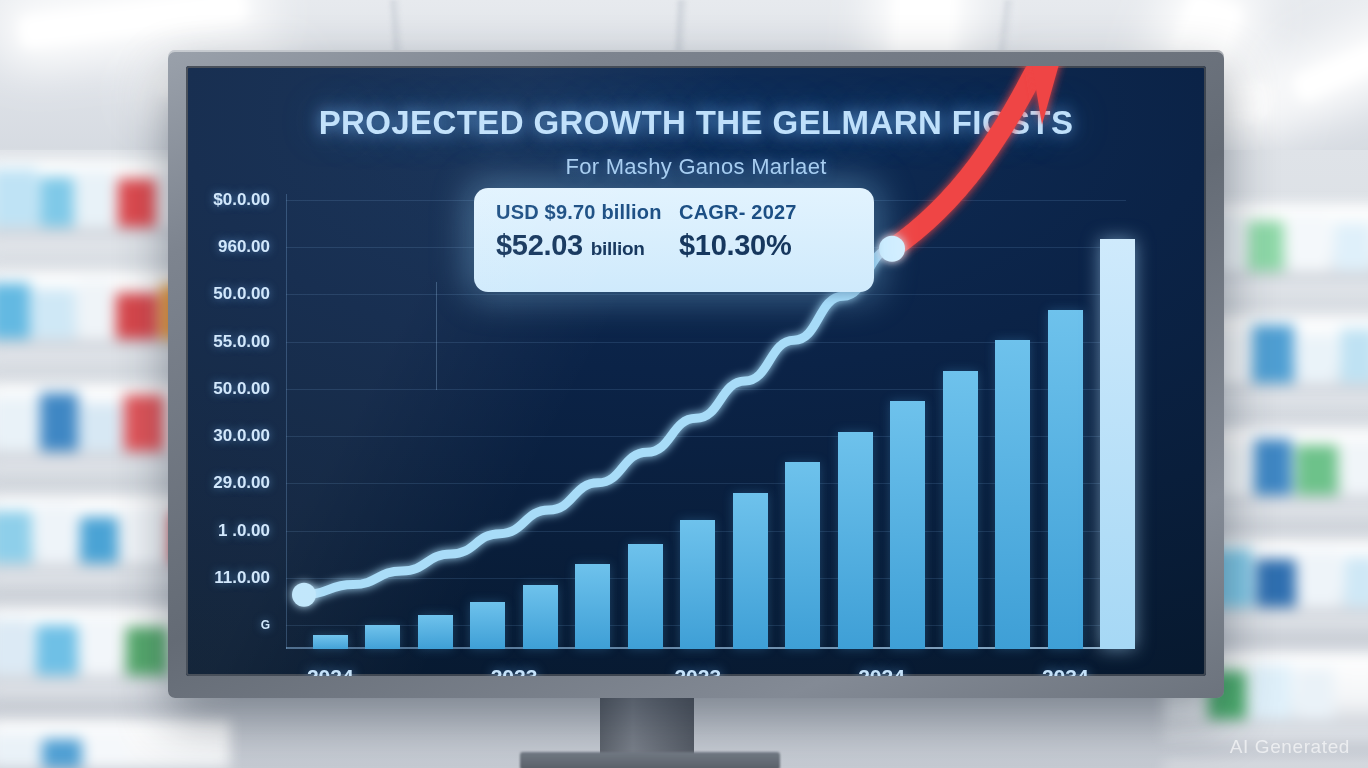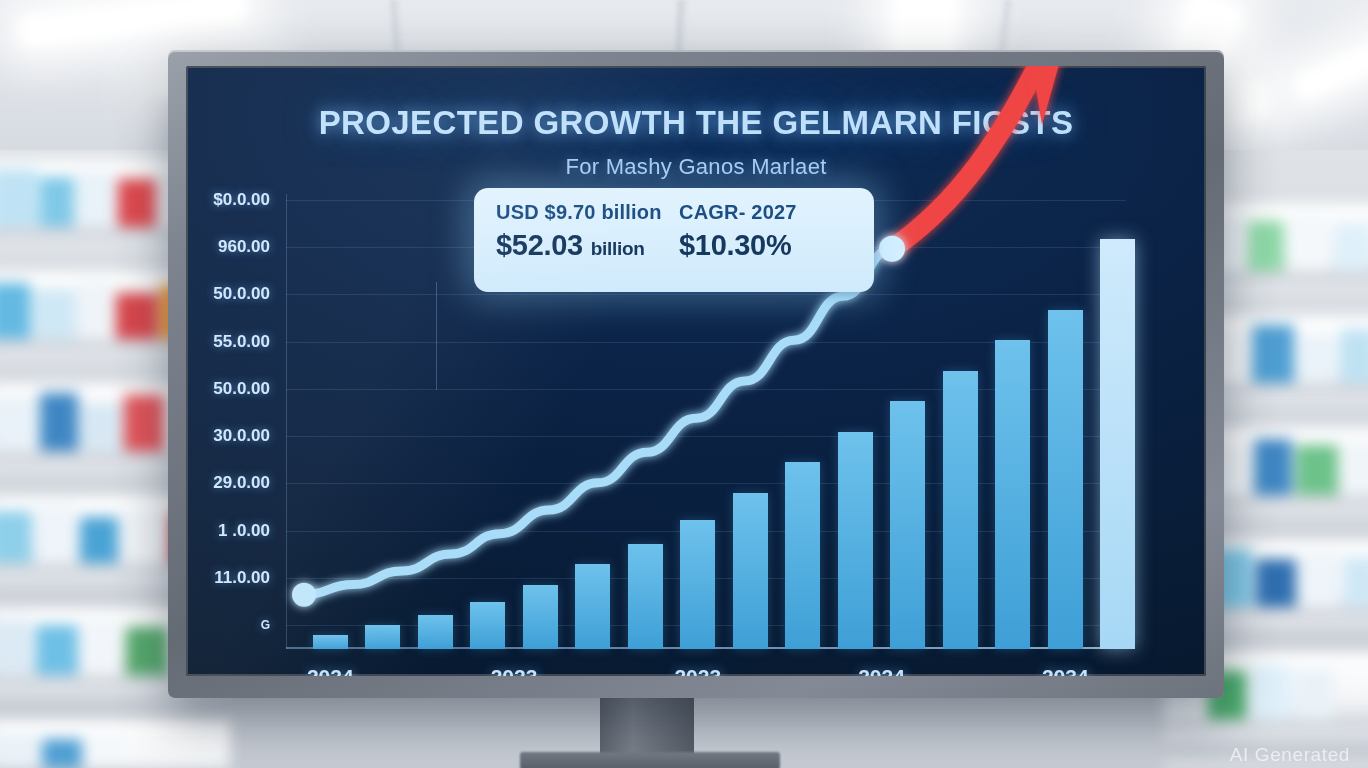--- a/index.html
+++ b/index.html
@@ -137,21 +137,21 @@
     box-shadow:0 0 34px 8px rgba(150,215,255,.35), 0 3px 10px rgba(0,20,50,.3);
     padding:13px 22px;
     display:flex; gap:10px;
   }
   .co-col { flex:1; }
   .co-top { font-size:20px; font-weight:bold; color:#1c4f84; letter-spacing:.2px; white-space:nowrap; }
   .co-big { font-size:29px; font-weight:bold; color:#16375e; margin-top:5px; letter-spacing:-.3px; white-space:nowrap; }
   .co-big .unit { font-size:19px; font-weight:bold; }
 
   .watermark {
-    position:absolute; right:18px; bottom:2px;
+    position:absolute; right:18px; bottom:10px;
     font-size:19px; color:rgba(255,255,255,.62); letter-spacing:.6px;
   }
 </style>
 </head>
 <body>
 
 <div id="scene">
 
   <div class="bg">
     <div class="ceiling"></div>

